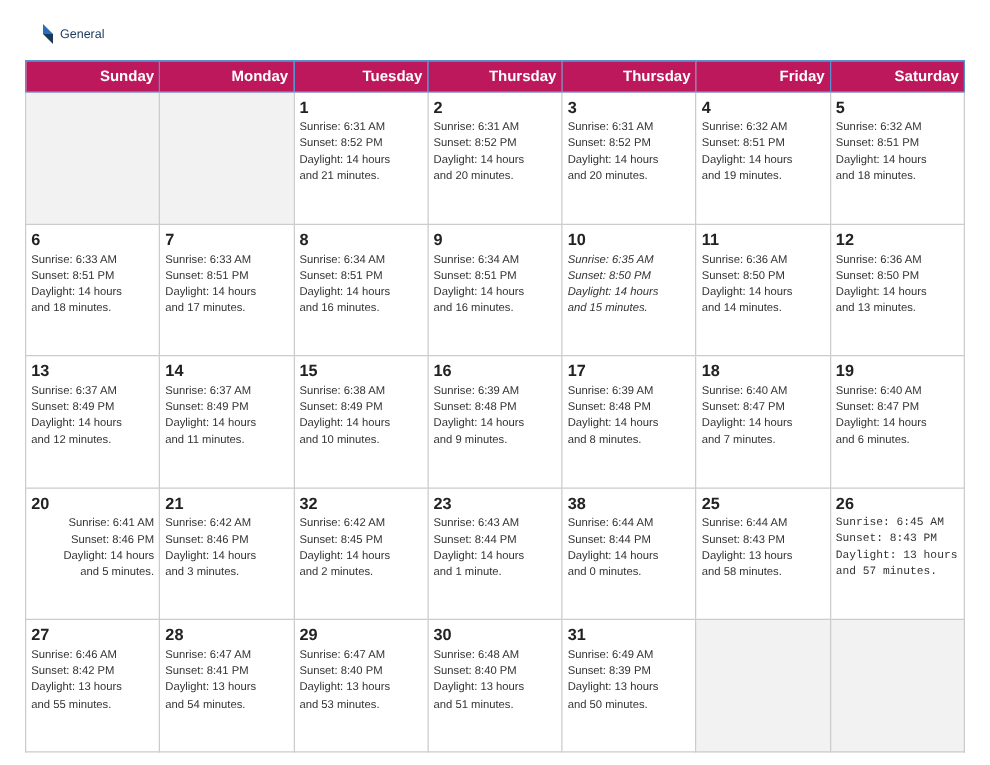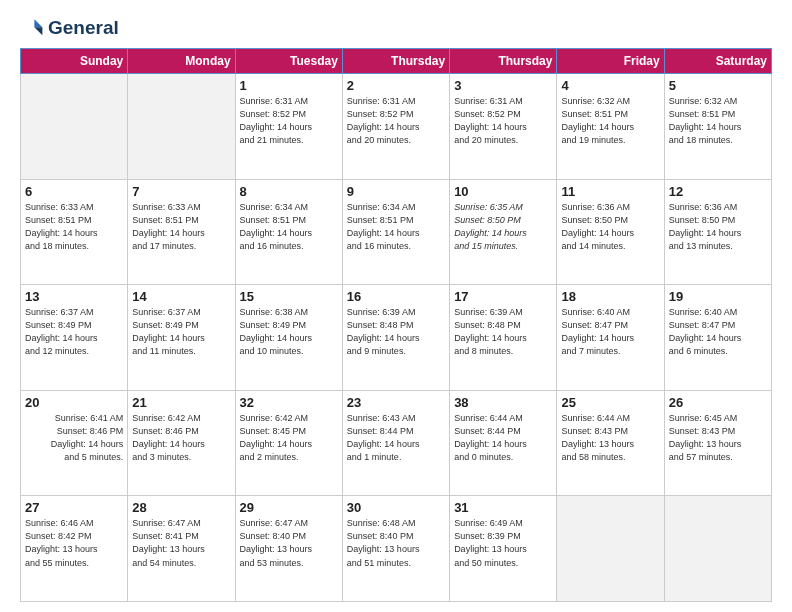--- a/index.html
+++ b/index.html
@@ -22,22 +22,22 @@
       justify-content: space-between;
       align-items: flex-start;
       margin-bottom: 8px;
     }
     .logo {
       display: flex;
       align-items: center;
       gap: 4px;
     }
     .logo-text {
-      font-size: 19px;
-      font-weight: bold;
+      font-size: 10px;
+      font-weight: normal;
       color: #1a3a5c;
       line-height: 1.15;
     }
     .logo-icon {
       width: 24px;
       height: 24px;
     }
     .title-block {
       text-align: right;
     }
@@ -311,21 +311,21 @@
           </td>
           <td>
             <span class="day-number">25</span>
             <div class="day-info" style="white-space: pre-line;">Sunrise: 6:44 AM
 Sunset: 8:43 PM
 Daylight: 13 hours
 and 58 minutes.</div>
           </td>
           <td>
             <span class="day-number">26</span>
-            <div class="day-info" style="white-space: pre-line;">Sunrise: 6:45 AM
+            <div class="day-info" style="white-space: pre-line; font-family: Liberation Mono, monospace;">Sunrise: 6:45 AM
 Sunset: 8:43 PM
 Daylight: 13 hours
 and 57 minutes.</div>
           </td>
         </tr>
         <tr>
           <td>
             <span class="day-number">27</span>
             <div class="day-info" style="white-space: pre-line;">Sunrise: 6:46 AM
 Sunset: 8:42 PM

